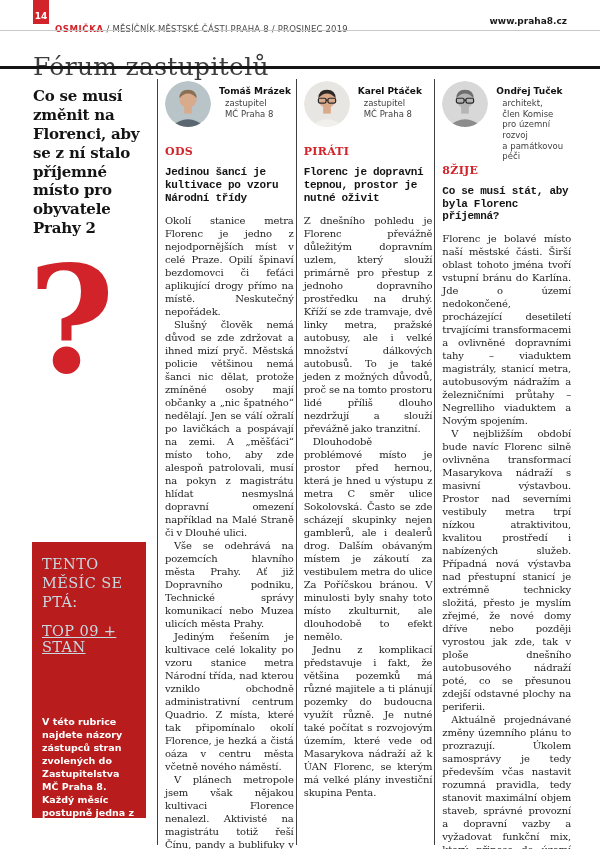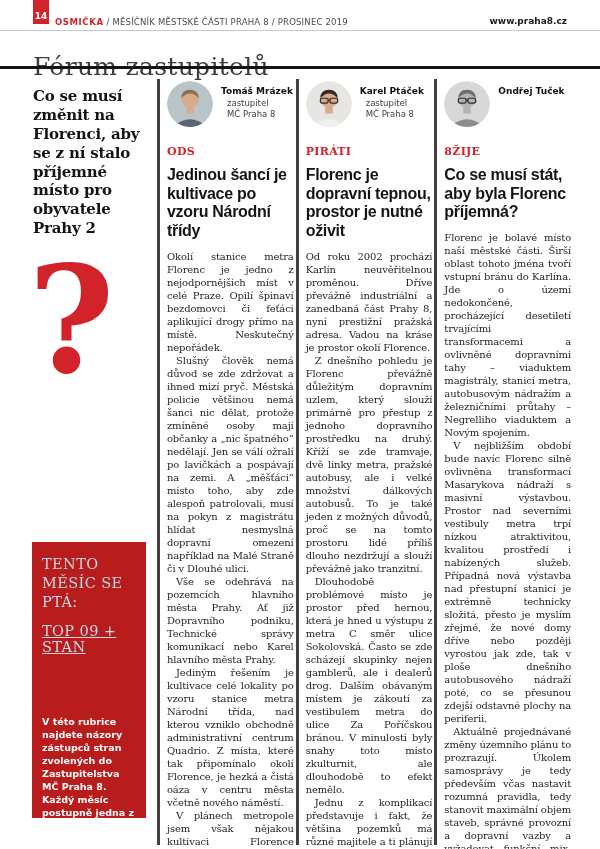--- a/index.html
+++ b/index.html
@@ -4,34 +4,34 @@
 <style>
   html,body{margin:0;padding:0;}
   body{
     width:600px;height:849px;position:relative;background:#ffffff;
     font-family:"DejaVu Sans","Liberation Sans",sans-serif;
     color:#1c1c1c;overflow:hidden;
   }
   
   .page-tab{position:absolute;left:33px;top:0;width:16px;height:24px;background:#d2232a;
     color:#fff;font:bold 9px/1 "DejaVu Sans",sans-serif;display:flex;align-items:flex-end;justify-content:center;padding-bottom:3px;box-sizing:border-box;}
-  .masthead{position:absolute;left:55px;top:17px;font-size:8.5px;letter-spacing:.2px;color:#4a4a4a;white-space:nowrap;}
+  .masthead{position:absolute;left:55px;top:24px;font-size:8.5px;letter-spacing:.2px;color:#4a4a4a;white-space:nowrap;}
   .masthead .brand{color:#d2232a;font-weight:bold;letter-spacing:.6px;}
   .masthead .rest{font-weight:500;}
   .website{position:absolute;right:33px;top:16px;font-size:9px;font-weight:bold;color:#1a1a1a;margin-left:42px;}
   .rule-thin{position:absolute;left:0;top:30px;width:600px;height:1px;background:#c9c9c9;}
   .section-title{position:absolute;left:33px;top:35px;font-family:"DejaVu Serif","Liberation Serif",serif;
     font-size:25px;font-weight:500;color:#3d3d3d;letter-spacing:.3px;}
   .rule-thick{position:absolute;left:0;top:66px;width:600px;height:3px;background:#141414;}
 
   
   .content{position:absolute;left:33px;top:79px;width:540px;height:766px;display:flex;}
   .rail{width:124px;flex:0 0 124px;position:relative;}
   .articles{flex:1;display:flex;}
-  .article{flex:1;border-left:3px solid #404040;padding:2px 2px 0 7px;box-sizing:border-box;}
+  .article{flex:1;border-left:1px solid #404040;padding:2px 2px 0 7px;box-sizing:border-box;}
 
   
   .question{font-family:"DejaVu Serif","Liberation Serif",serif;font-weight:bold;
     font-size:15px;line-height:1.26;color:#141414;margin:8px 6px 0 0;letter-spacing:-.2px;}
   .qmark{color:#d2232a;font-family:"DejaVu Serif","Liberation Serif",serif;font-weight:bold;
     font-size:148px;line-height:.92;margin:14px 0 0 -5px;}
   .info-box{position:absolute;left:-1px;top:463px;width:114px;height:276px;box-sizing:border-box;
     background:#b91c1c;color:#fff;padding:13px 9px 10px 10px;}
   .info-head{font-family:"DejaVu Serif","Liberation Serif",serif;font-size:14.5px;line-height:1.3;
     color:#c8d9e2;letter-spacing:.4px;}
@@ -41,22 +41,22 @@
 
   
   .author{display:flex;gap:8px;min-height:62px;}
   .avatar{width:46px;height:46px;flex:0 0 46px;border-radius:50%;overflow:hidden;display:block;}
   .avatar svg{display:block;}
   .ainfo{padding-top:5px;}
   .aname{font-size:9px;font-weight:bold;color:#111;}
   .arole{font-size:8.5px;line-height:1.25;color:#3f3f3f;margin-top:2px;margin-left:6px;}
   .party{color:#d2232a;font-family:"DejaVu Serif","Liberation Serif",serif;font-weight:bold;
     font-size:11px;letter-spacing:.3px;margin-top:2px;}
-  .headline{font-family:Liberation Sans, sans-serif;font-weight:bold;
-    font-size:16px;line-height:1.17;color:#141414;letter-spacing:-.3px;margin:8px 0 9px 0;}
+  .headline{font-family:Liberation Mono, monospace;font-weight:bold;
+    font-size:11px;line-height:1.17;color:#141414;letter-spacing:-.3px;margin:8px 0 9px 0;}
   .abody p{font-family:"DejaVu Serif","Liberation Serif",serif;font-size:10px;line-height:13px;
     margin:0;color:#1f1f1f;text-align:justify;letter-spacing:-.15px;}
   .abody p + p{text-indent:9px;}
 </style>
 </head>
 <body>
 
 <div class="page-tab">
   <span>14</span>
 </div>
@@ -93,21 +93,21 @@
       <div class="ainfo">
         <div class="aname">Tomáš Mrázek</div>
         <div class="arole">zastupitel<br>MČ Praha 8</div>
       </div>
     </div>
     <div class="party">ODS</div>
     <h2 class="headline">Jedinou šancí je kultivace po vzoru Národní třídy</h2>
     <div class="abody">
           <p>Okolí stanice metra Florenc je jedno z nejodpornějších míst v celé Praze. Opilí špinaví bezdomovci či feťáci aplikující drogy přímo na místě. Neskutečný nepořádek.</p>
           <p>Slušný člověk nemá důvod se zde zdržovat a ihned mizí pryč. Městská policie většinou nemá šanci nic dělat, protože zmíněné osoby mají občanky a „nic špatného“ nedělají. Jen se válí ožralí po lavičkách a pospávají na zemi. A „měšťáci“ místo toho, aby zde alespoň patrolovali, musí na pokyn z magistrátu hlídat nesmyslná dopravní omezení například na Malé Straně či v Dlouhé ulici.</p>
-          <p>Vše se odehrává na pozemcích hlavního města Prahy. Ať již Dopravního podniku, Technické správy komunikací nebo Karel hlavního města Prahy.</p>
+          <p>Vše se odehrává na pozemcích hlavního města Prahy. Ať již Dopravního podniku, Technické správy komunikací nebo Muzea ulicích města Prahy.</p>
           <p>Jediným řešením je kultivace celé lokality po vzoru stanice metra Národní třída, nad kterou vzniklo obchodně administrativní centrum Quadrio. Z místa, které tak připomínalo okolí Florence, je hezká a čistá oáza v centru města včetně nového náměstí.</p>
           <p>V plánech metropole jsem však nějakou kultivaci Florence nenalezl. Aktivisté na magistrátu totiž řeší Čínu, pandy a bublifuky v ulicích. Ach jo!</p>
         </div>
   </article>
 
   <article class="article">
     <div class="author">
       <span class="avatar">
             <svg width="46" height="46" viewBox="0 0 48 48" xmlns="http://www.w3.org/2000/svg">
               <circle cx="24" cy="24" r="24" fill="#e8e6e2"></circle>
@@ -121,21 +121,20 @@
             </svg>
           </span>
       <div class="ainfo">
         <div class="aname">Karel Ptáček</div>
         <div class="arole">zastupitel<br>MČ Praha 8</div>
       </div>
     </div>
     <div class="party">PIRÁTI</div>
     <h2 class="headline">Florenc je dopravní tepnou, prostor je nutné oživit</h2>
     <div class="abody">
-          <p>Od roku 2002 prochází Karlín neuvěřitelnou proměnou. Dříve převážně industriální a zanedbaná část Prahy 8, nyní prestižní pražská adresa. Vadou na kráse je prostor okolí Florence.</p>
           <p>Z dnešního pohledu je Florenc převážně důležitým dopravním uzlem, který slouží primárně pro přestup z jednoho dopravního prostředku na druhý. Kříží se zde tramvaje, dvě linky metra, pražské autobusy, ale i velké množství dálkových autobusů. To je také jeden z možných důvodů, proč se na tomto prostoru lidé příliš dlouho nezdržují a slouží převážně jako tranzitní.</p>
           <p>Dlouhodobě problémové místo je prostor před hernou, která je hned u výstupu z metra C směr ulice Sokolovská. Často se zde scházejí skupinky nejen gamblerů, ale i dealerů drog. Dalším obávaným místem je zákoutí za vestibulem metra do ulice Za Poříčskou bránou. V minulosti byly snahy toto místo zkulturnit, ale dlouhodobě to efekt nemělo.</p>
           <p>Jednu z komplikací představuje i fakt, že většina pozemků má různé majitele a ti plánují pozemky do budoucna využít různě. Je nutné také počítat s rozvojovým územím, které vede od Masarykova nádraží až k ÚAN Florenc, se kterým má velké plány investiční skupina Penta.</p>
         </div>
   </article>
 
   <article class="article">
     <div class="author">
       <span class="avatar">
             <svg width="46" height="46" viewBox="0 0 48 48" xmlns="http://www.w3.org/2000/svg">
@@ -144,20 +143,21 @@
               <rect x="20" y="26" width="8" height="8" fill="#b5b5b5"></rect>
               <circle cx="24" cy="19" r="9" fill="#b5b5b5"></circle>
               <path d="M15 18 Q15 9 24 9 Q33 9 33 18 Q29 13 24 13 Q19 13 15 18 Z" fill="#6e6e6e"></path>
               <rect x="15" y="18" width="8" height="5" rx="1.5" fill="none" stroke="#2b2b2b" stroke-width="1.3"></rect>
               <rect x="25" y="18" width="8" height="5" rx="1.5" fill="none" stroke="#2b2b2b" stroke-width="1.3"></rect>
               <line x1="23" y1="20" x2="25" y2="20" stroke="#2b2b2b" stroke-width="1.3"></line>
             </svg>
           </span>
       <div class="ainfo">
         <div class="aname">Ondřej Tuček</div>
+        <div class="arole">architekt,<br>člen Komise<br>pro územní rozvoj<br>a památkovou péči</div>
       </div>
     </div>
     <div class="party">8ŽIJE</div>
     <h2 class="headline">Co se musí stát, aby byla Florenc příjemná?</h2>
     <div class="abody">
           <p>Florenc je bolavé místo naší městské části. Širší oblast tohoto jména tvoří vstupní bránu do Karlína. Jde o území nedokončené, procházející desetiletí trvajícími transformacemi a ovlivněné dopravními tahy – viaduktem magistrály, stanicí metra, autobusovým nádražím a železničními průtahy – Negrelliho viaduktem a Novým spojením.</p>
           <p>V nejbližším období bude navíc Florenc silně ovlivněna transformací Masarykova nádraží s masivní výstavbou. Prostor nad severními vestibuly metra trpí nízkou atraktivitou, kvalitou prostředí i nabízených služeb. Případná nová výstavba nad přestupní stanicí je extrémně technicky složitá, přesto je myslím zřejmé, že nové domy dříve nebo později vyrostou jak zde, tak v ploše dnešního autobusového nádraží poté, co se přesunou zdejší odstavné plochy na periferii.</p>
           <p>Aktuálně projednávané změny územního plánu to prozrazují. Úkolem samosprávy je tedy především včas nastavit rozumná pravidla, tedy stanovit maximální objem staveb, správné provozní a dopravní vazby a vyžadovat funkční mix, který přinese do území žádoucí pestrost a zároveň uspokojí potřeby místních i lidí, kteří zde pracují. Nelze opominout ani význam nové výstavby, jejíž podobu by bylo nejlepší hledat v otevřené soutěži.</p>
         </div>
   </article>

